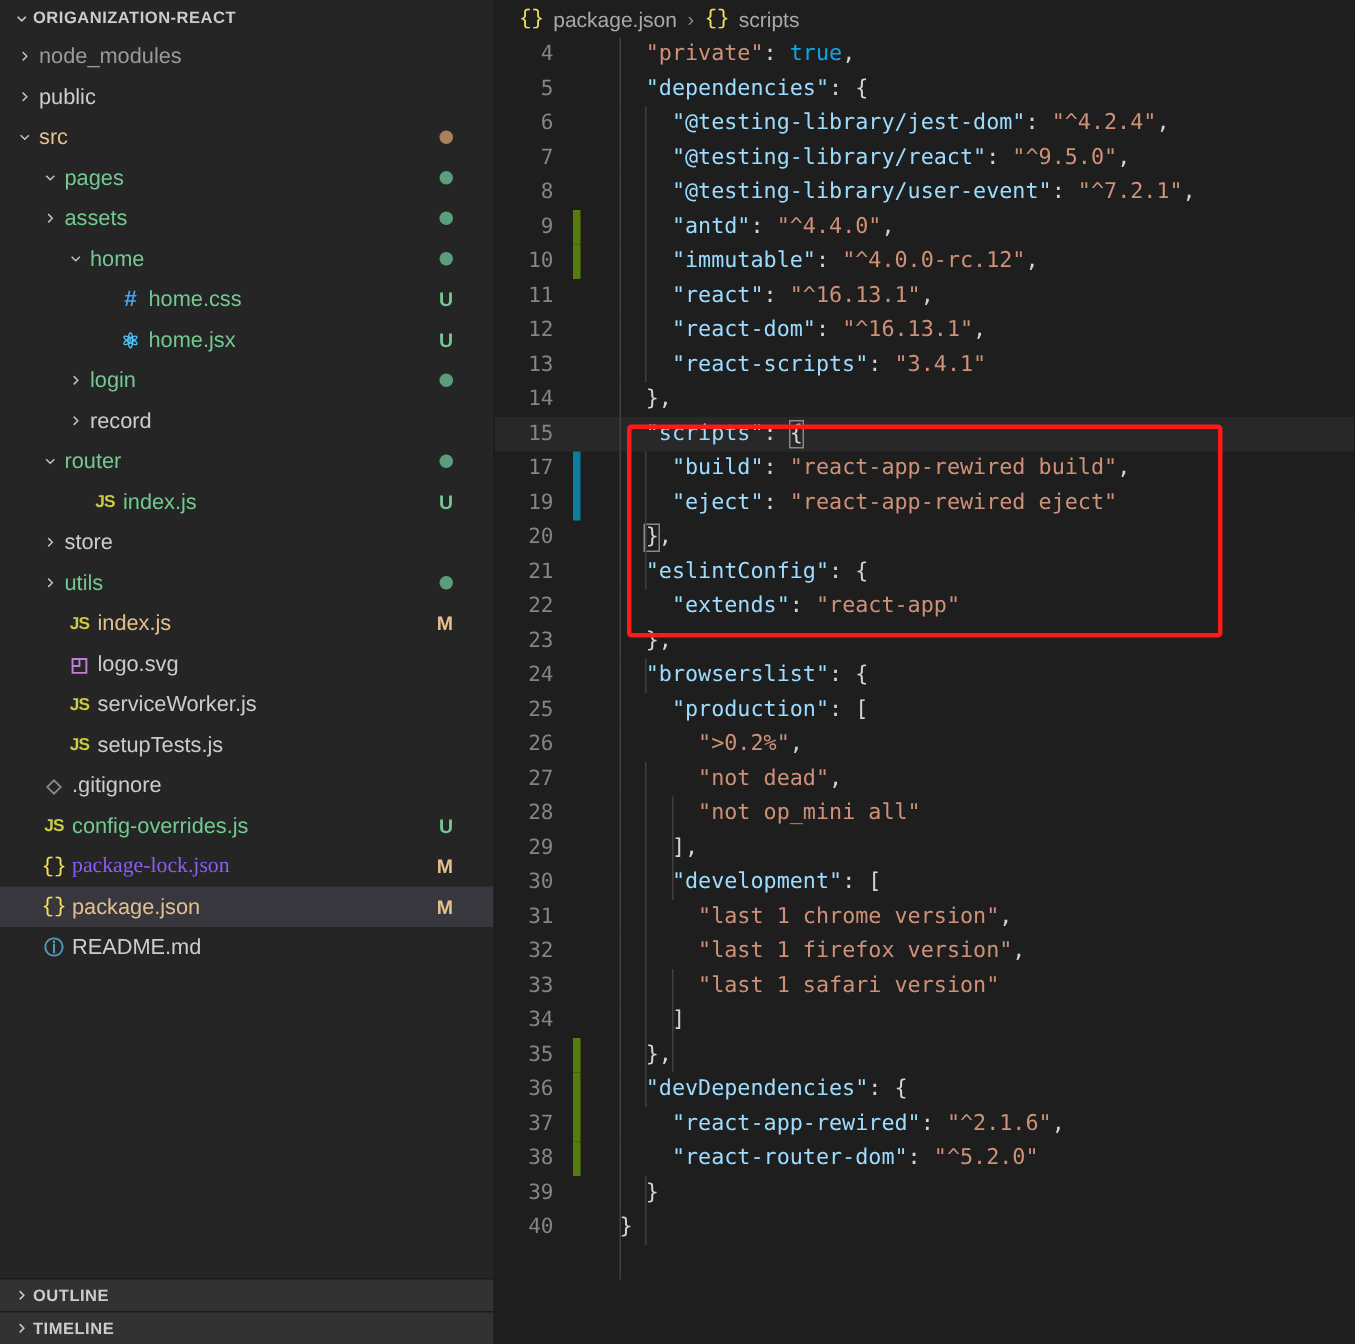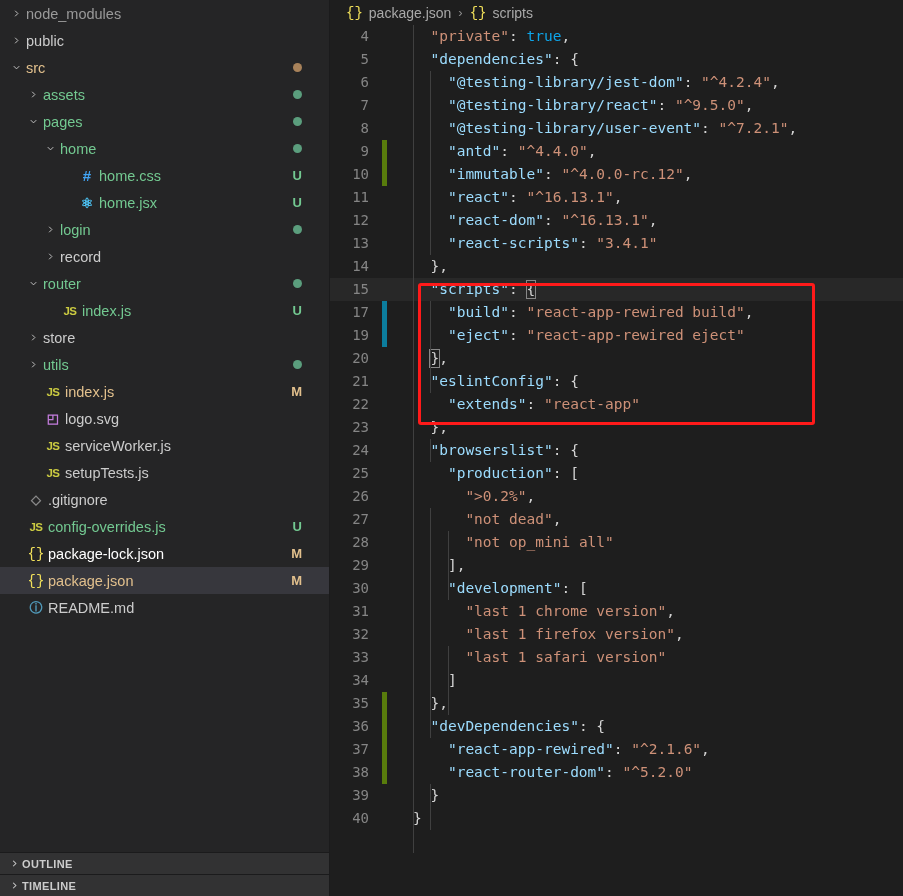--- a/index.html
+++ b/index.html
@@ -182,20 +182,28 @@
     pointer-events: none;
   }
 </style>
 </head>
 <body>
 
 <div id="app">
 
   <div id="sidebar">
 
+    <div class="explorer-section-header">
+      <span class="twisty">
+        <svg width="11" height="11" viewBox="0 0 16 16">
+            <path d="M4 6l4 4 4-4" fill="none" stroke="currentColor" stroke-width="1.5"></path>
+          </svg>
+      </span>
+      <span>ORIGANIZATION-REACT</span>
+    </div>
 
     <div id="tree">
         <div class="row">
           <span class="row-indent" style="width: 8px;"></span>
           <span class="row-twisty">
             <svg width="11" height="11" viewBox="0 0 16 16">
               <path d="M6 4l4 4-4 4" fill="none" stroke="currentColor" stroke-width="1.4"></path>
             </svg>
           </span>
           <span class="label" style="color: rgb(154, 154, 154);">node_modules</span>
@@ -216,34 +224,34 @@
               <path d="M4 6l4 4 4-4" fill="none" stroke="currentColor" stroke-width="1.4"></path>
             </svg>
           </span>
           <span class="label" style="color: rgb(226, 192, 141);">src</span>
           <span class="dot orange"></span>
         </div>
         <div class="row">
           <span class="row-indent" style="width: 25px;"></span>
           <span class="row-twisty">
             <svg width="11" height="11" viewBox="0 0 16 16">
+              <path d="M4 6l4 4 4-4" fill="none" stroke="currentColor" stroke-width="1.4"></path>
+            </svg>
+          </span>
+          <span class="label" style="color: rgb(115, 201, 145);">pages</span>
+          <span class="dot green"></span>
+        </div>
+        <div class="row">
+          <span class="row-indent" style="width: 25px;"></span>
+          <span class="row-twisty">
+            <svg width="11" height="11" viewBox="0 0 16 16">
               <path d="M6 4l4 4-4 4" fill="none" stroke="currentColor" stroke-width="1.4"></path>
             </svg>
           </span>
           <span class="label" style="color: rgb(115, 201, 145);">assets</span>
-          <span class="dot green"></span>
-        </div>
-        <div class="row">
-          <span class="row-indent" style="width: 25px;"></span>
-          <span class="row-twisty">
-            <svg width="11" height="11" viewBox="0 0 16 16">
-              <path d="M4 6l4 4 4-4" fill="none" stroke="currentColor" stroke-width="1.4"></path>
-            </svg>
-          </span>
-          <span class="label" style="color: rgb(115, 201, 145);">pages</span>
           <span class="dot green"></span>
         </div>
         <div class="row">
           <span class="row-indent" style="width: 42px;"></span>
           <span class="row-twisty">
             <svg width="11" height="11" viewBox="0 0 16 16">
               <path d="M4 6l4 4 4-4" fill="none" stroke="currentColor" stroke-width="1.4"></path>
             </svg>
           </span>
           <span class="label" style="color: rgb(115, 201, 145);">home</span>
@@ -353,21 +361,21 @@
           <span class="row-indent" style="width: 8px;"></span>
           <span class="row-twisty empty"></span>
           <span class="file-icon ic-js">JS</span>
           <span class="label" style="color: rgb(115, 201, 145);">config-overrides.js</span>
           <span class="badge u">U</span>
         </div>
         <div class="row">
           <span class="row-indent" style="width: 8px;"></span>
           <span class="row-twisty empty"></span>
           <span class="file-icon ic-json">{}</span>
-          <span class="label" style="color: #ffffff;">package-lock.json</span>
+          <span class="label" style="color: #8b5cf6; font-family: Liberation Serif, serif;">package-lock.json</span>
           <span class="badge m">M</span>
         </div>
         <div class="row selected">
           <span class="row-indent" style="width: 8px;"></span>
           <span class="row-twisty empty"></span>
           <span class="file-icon ic-json">{}</span>
           <span class="label" style="color: rgb(226, 192, 141);">package.json</span>
           <span class="badge m">M</span>
         </div>
         <div class="row">

